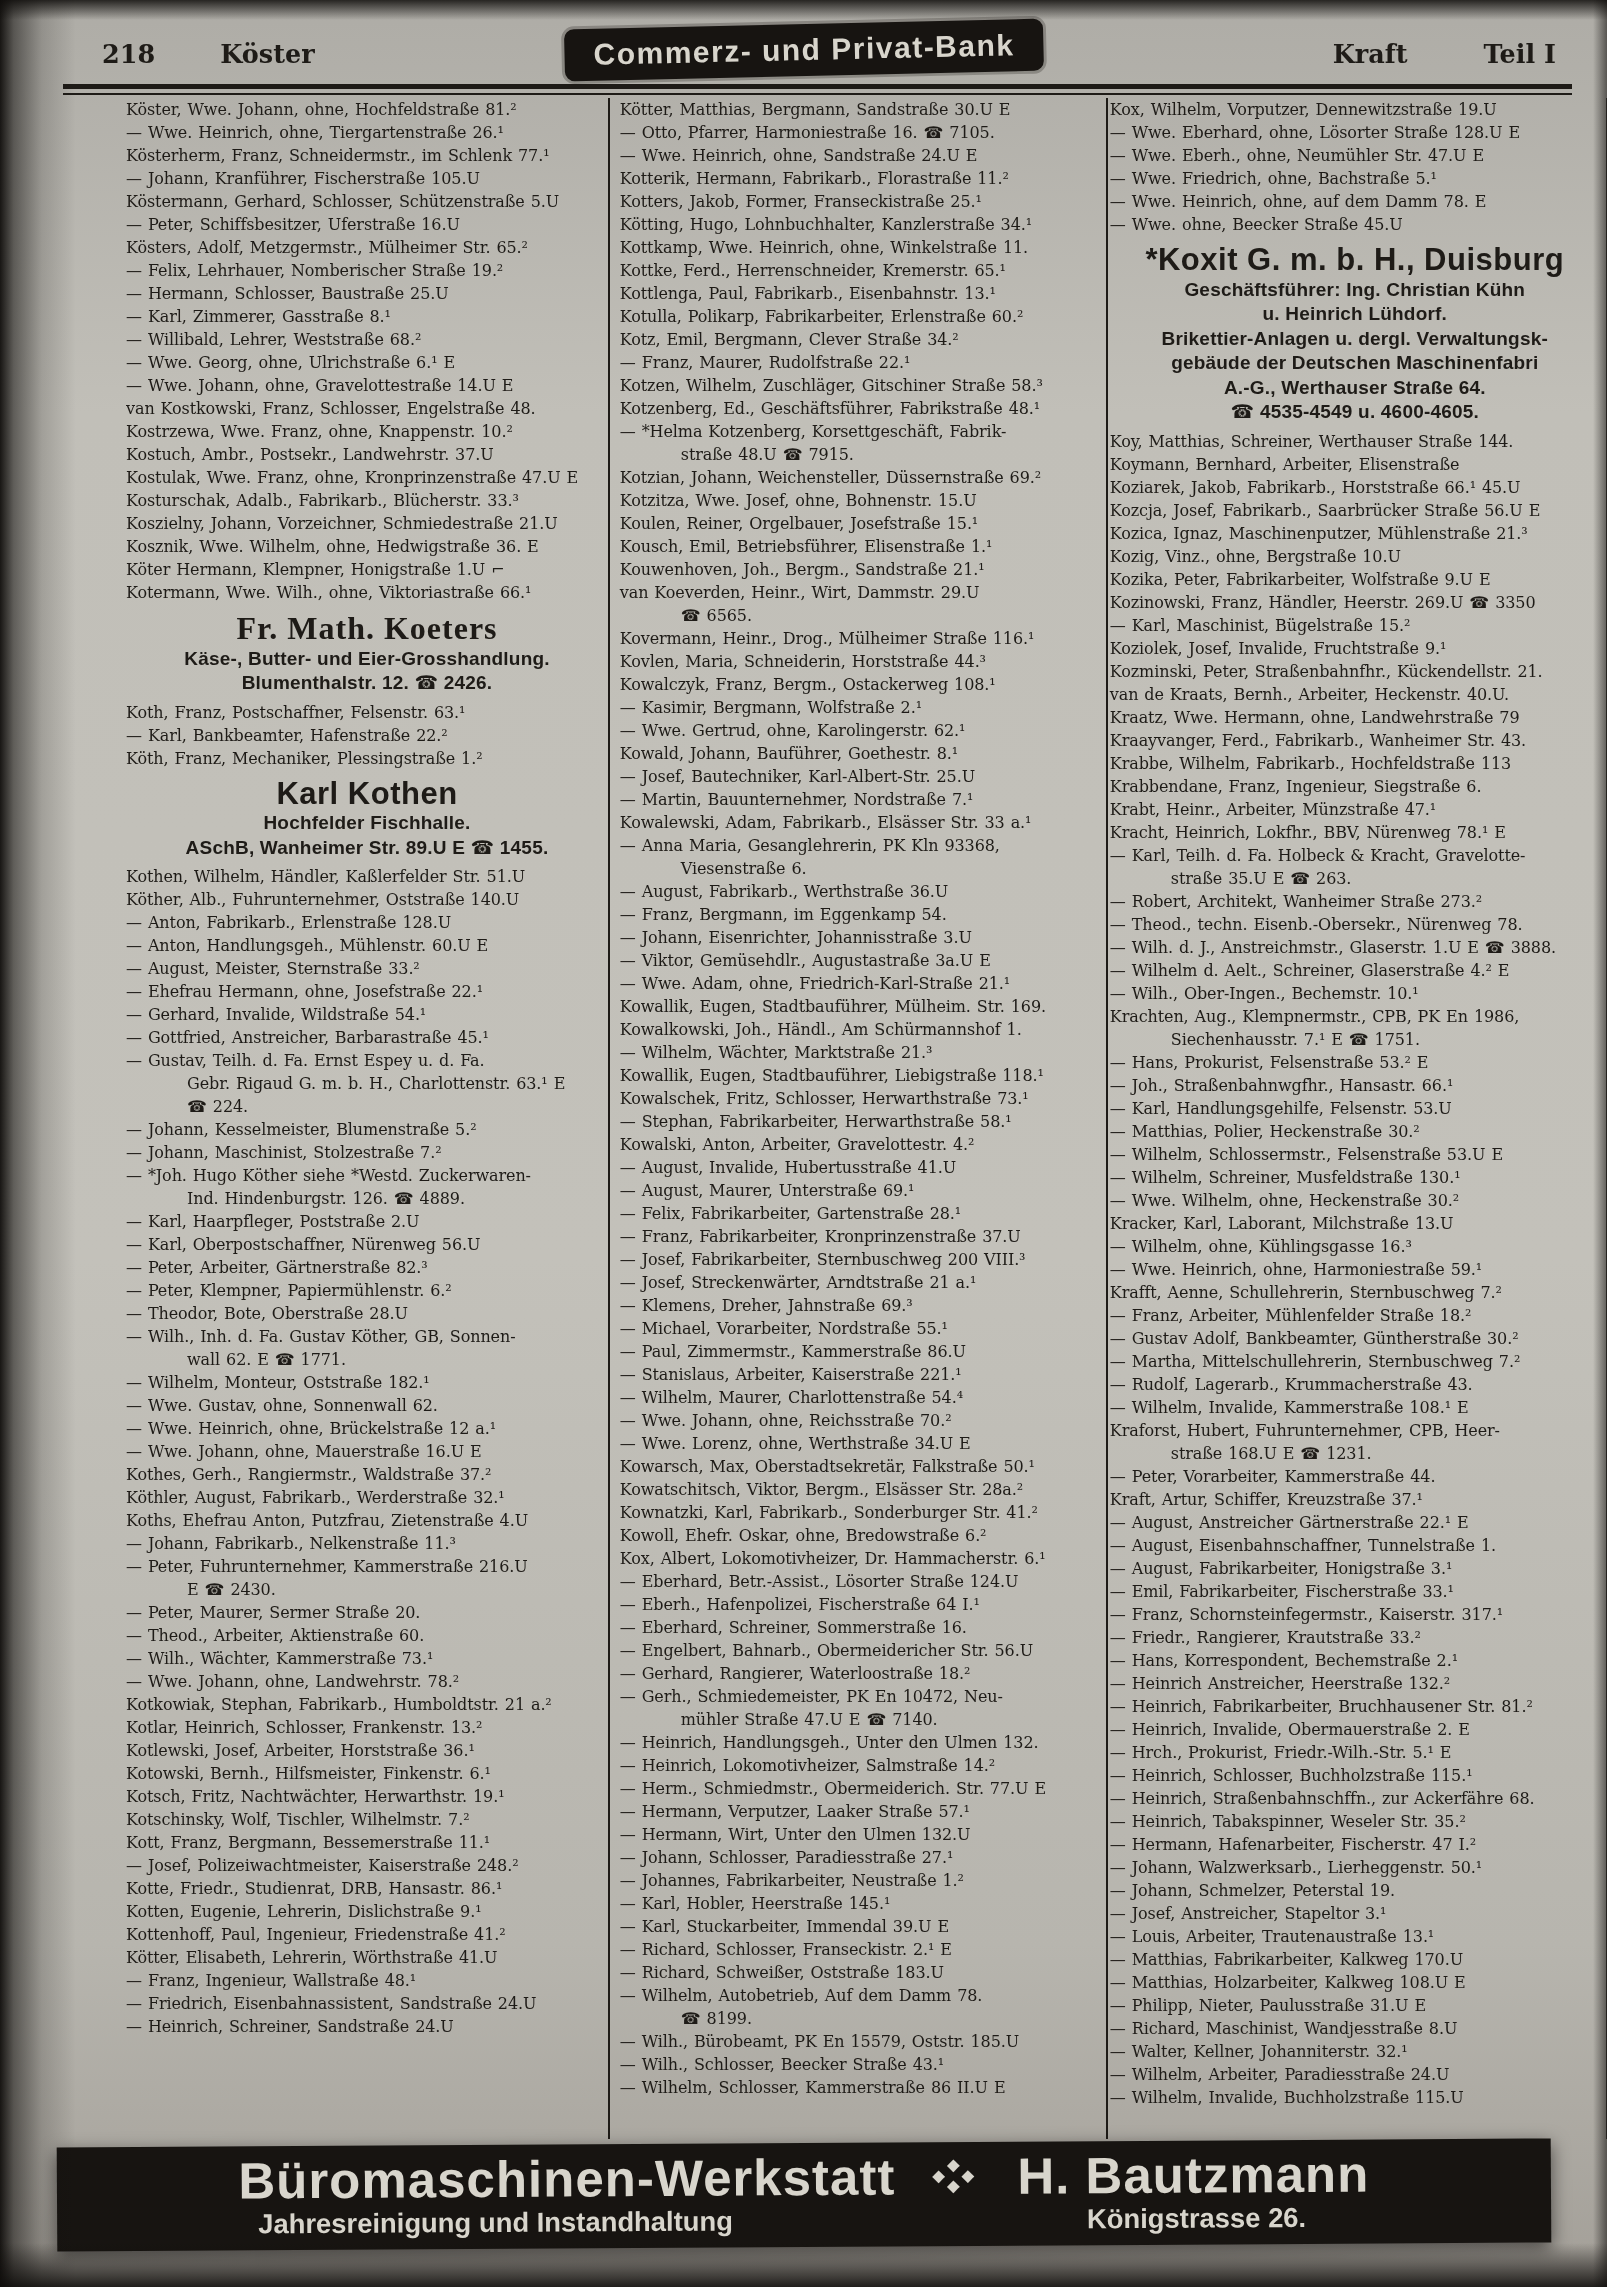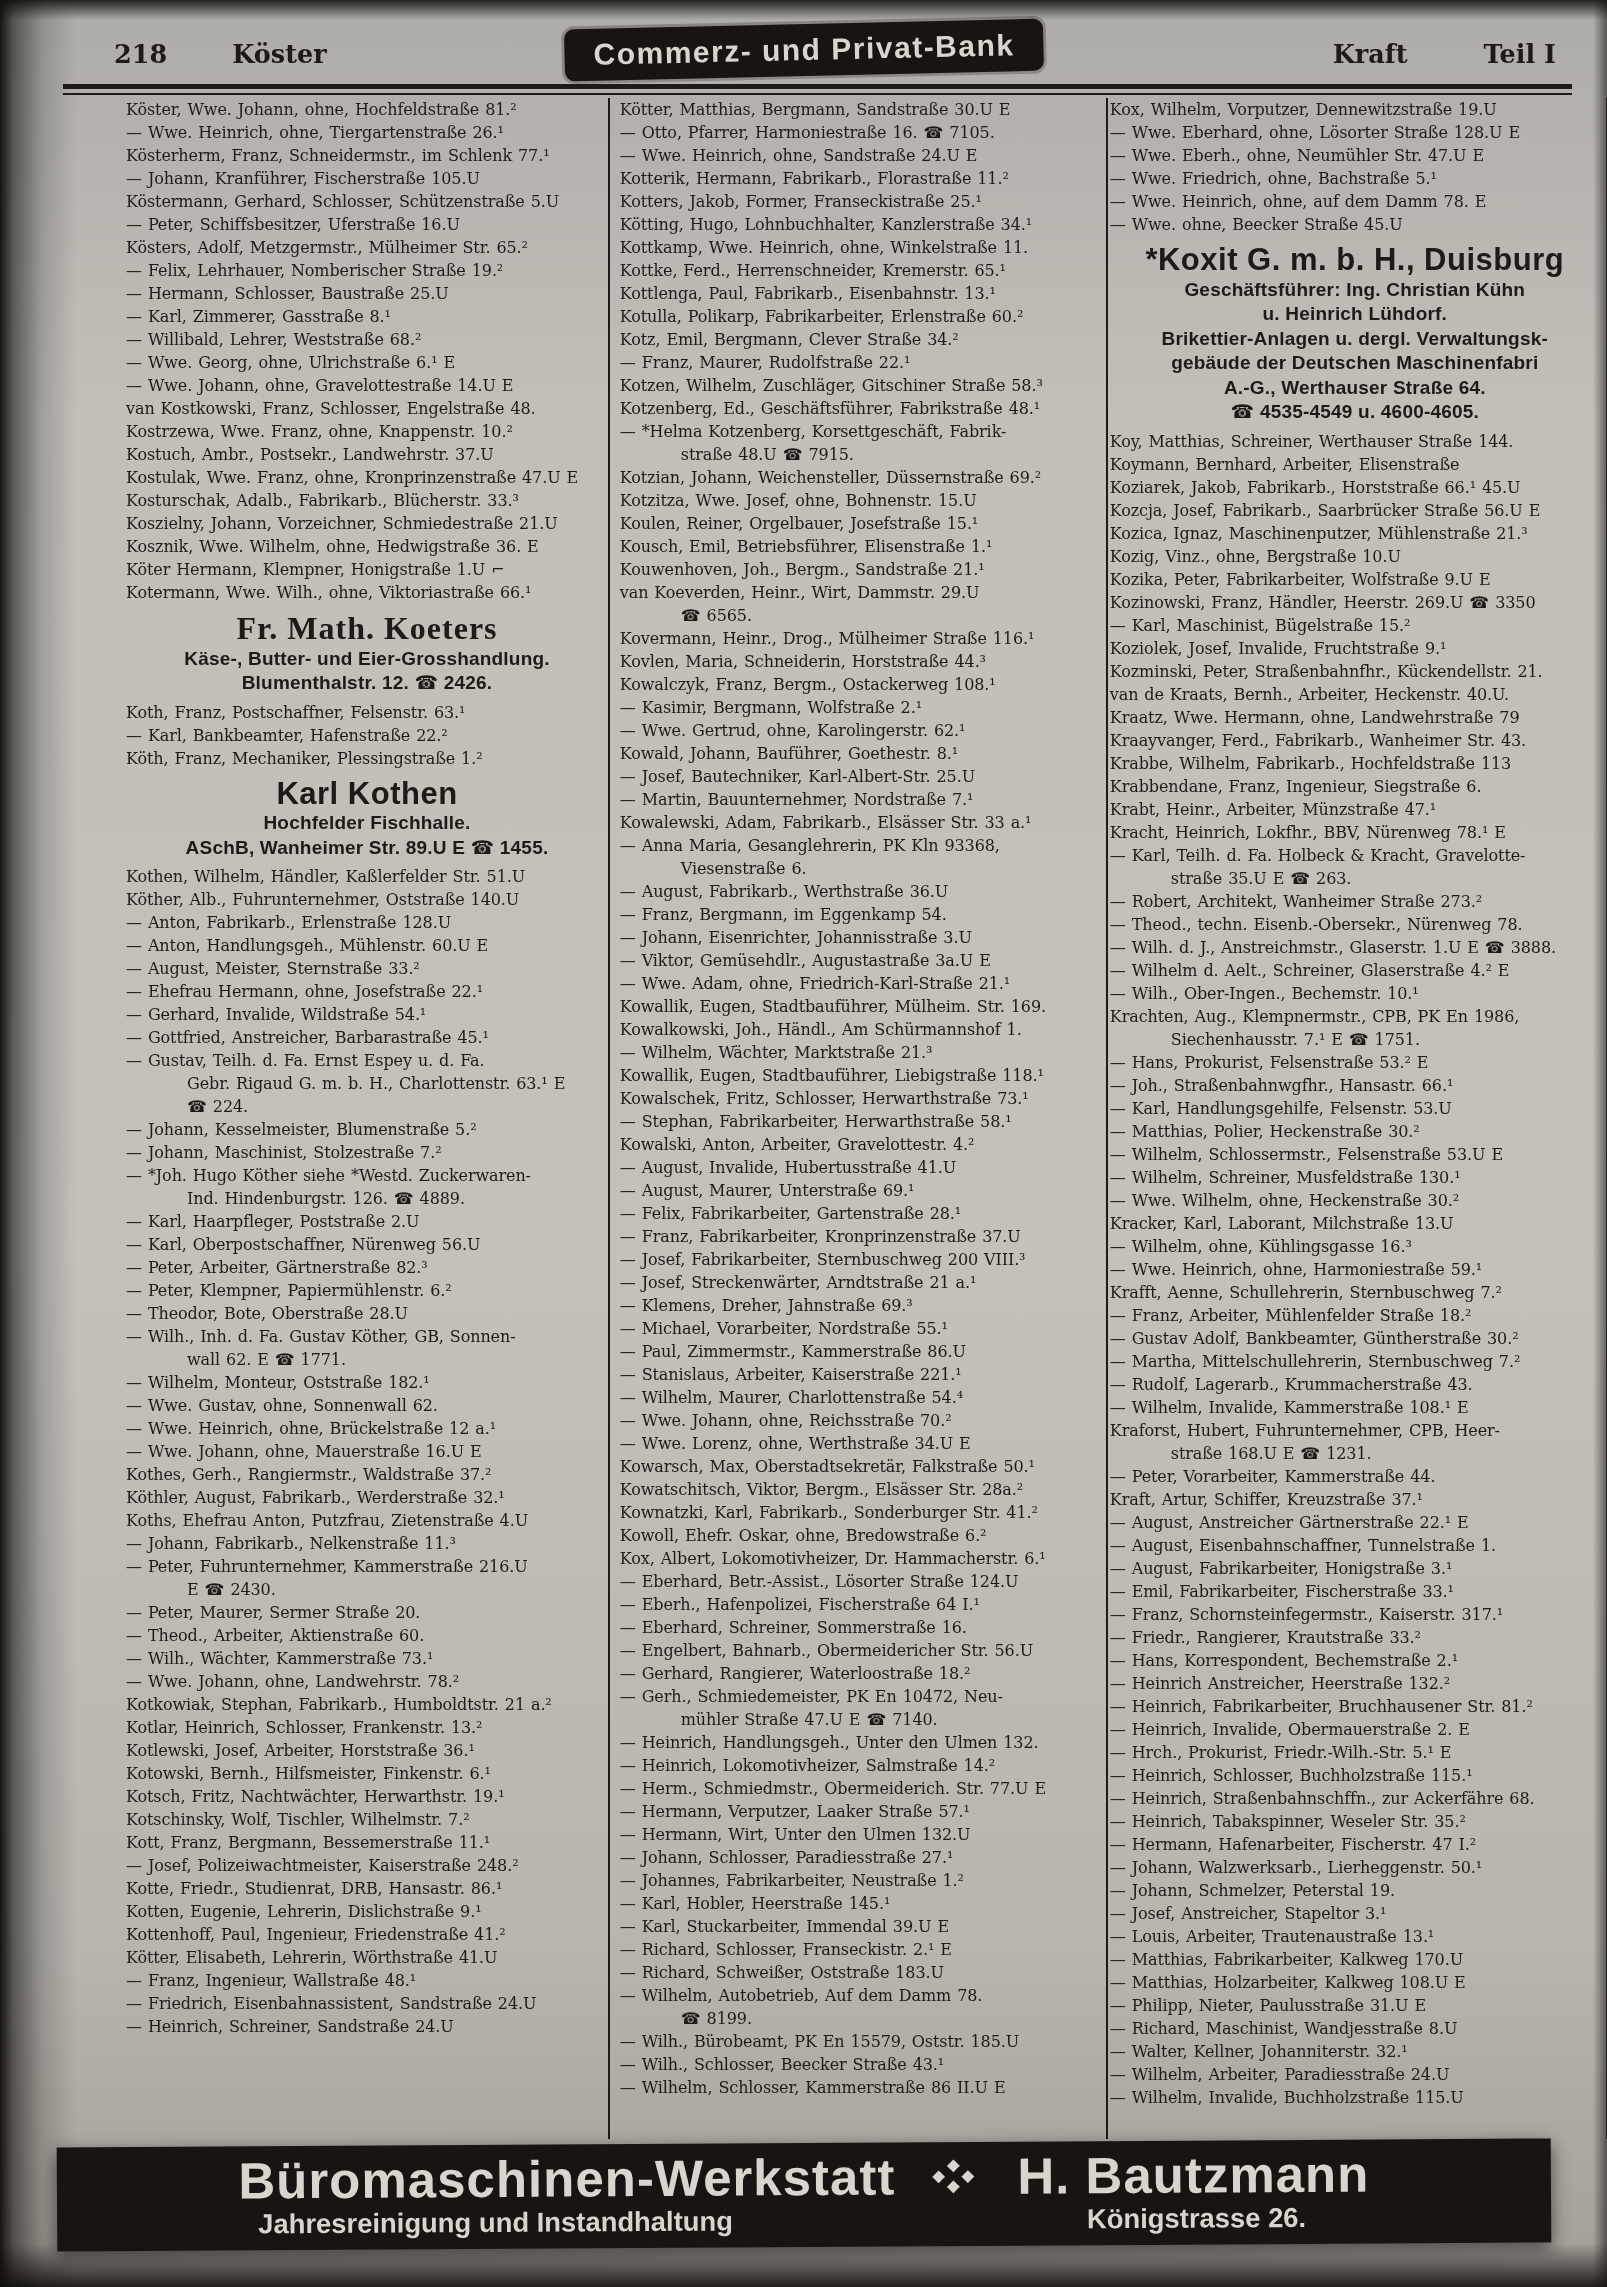--- a/index.html
+++ b/index.html
@@ -13,21 +13,21 @@
   .edge{position:absolute;pointer-events:none;z-index:5;}
   .edge.left{left:0;top:0;bottom:0;width:76px;
     background:linear-gradient(90deg,rgba(15,13,11,.95) 0%,rgba(15,13,11,.55) 18%,rgba(15,13,11,.18) 55%,transparent 100%);}
   .edge.top{left:0;right:0;top:0;height:19.6px;
     background:linear-gradient(180deg,rgba(15,13,11,.85),transparent);}
   .edge.bottom{left:0;right:0;bottom:0;height:45px;
     background:linear-gradient(0deg,rgba(15,13,11,.9) 0%,rgba(15,13,11,.4) 55%,transparent 100%);}
   .edge.right{right:0;top:0;bottom:0;width:13.7px;
     background:linear-gradient(270deg,rgba(15,13,11,.55),transparent);}
 
-  .header{position:absolute;left:114px;right:51px;top:39px;display:flex;align-items:baseline;
+  .header{position:absolute;left:102px;right:51px;top:39px;display:flex;align-items:baseline;
     justify-content:space-between;font-weight:bold;font-size:25.5px;z-index:2;}
   .header .lft{display:flex;gap:65px;}
   .header .rgt{display:flex;gap:76px;}
   .banner{position:absolute;left:50%;top:23.5px;transform:translateX(-50%) rotate(-1.3deg);
     background:var(--banner-bg);color:var(--banner-text);font-family:"Liberation Sans","DejaVu Sans",sans-serif;
     font-weight:bold;font-size:30px;letter-spacing:1.5px;padding:8.8px 29px;border-radius:9.8px;z-index:3;
     box-shadow:0 0 0 2.9px rgba(23,20,17,.25);}
   .rule-thick{position:absolute;left:63px;right:35px;top:84px;height:4.9px;background:var(--ink);}
   .rule-thin{position:absolute;left:63px;right:35px;top:93px;height:2px;background:var(--ink);}
 

